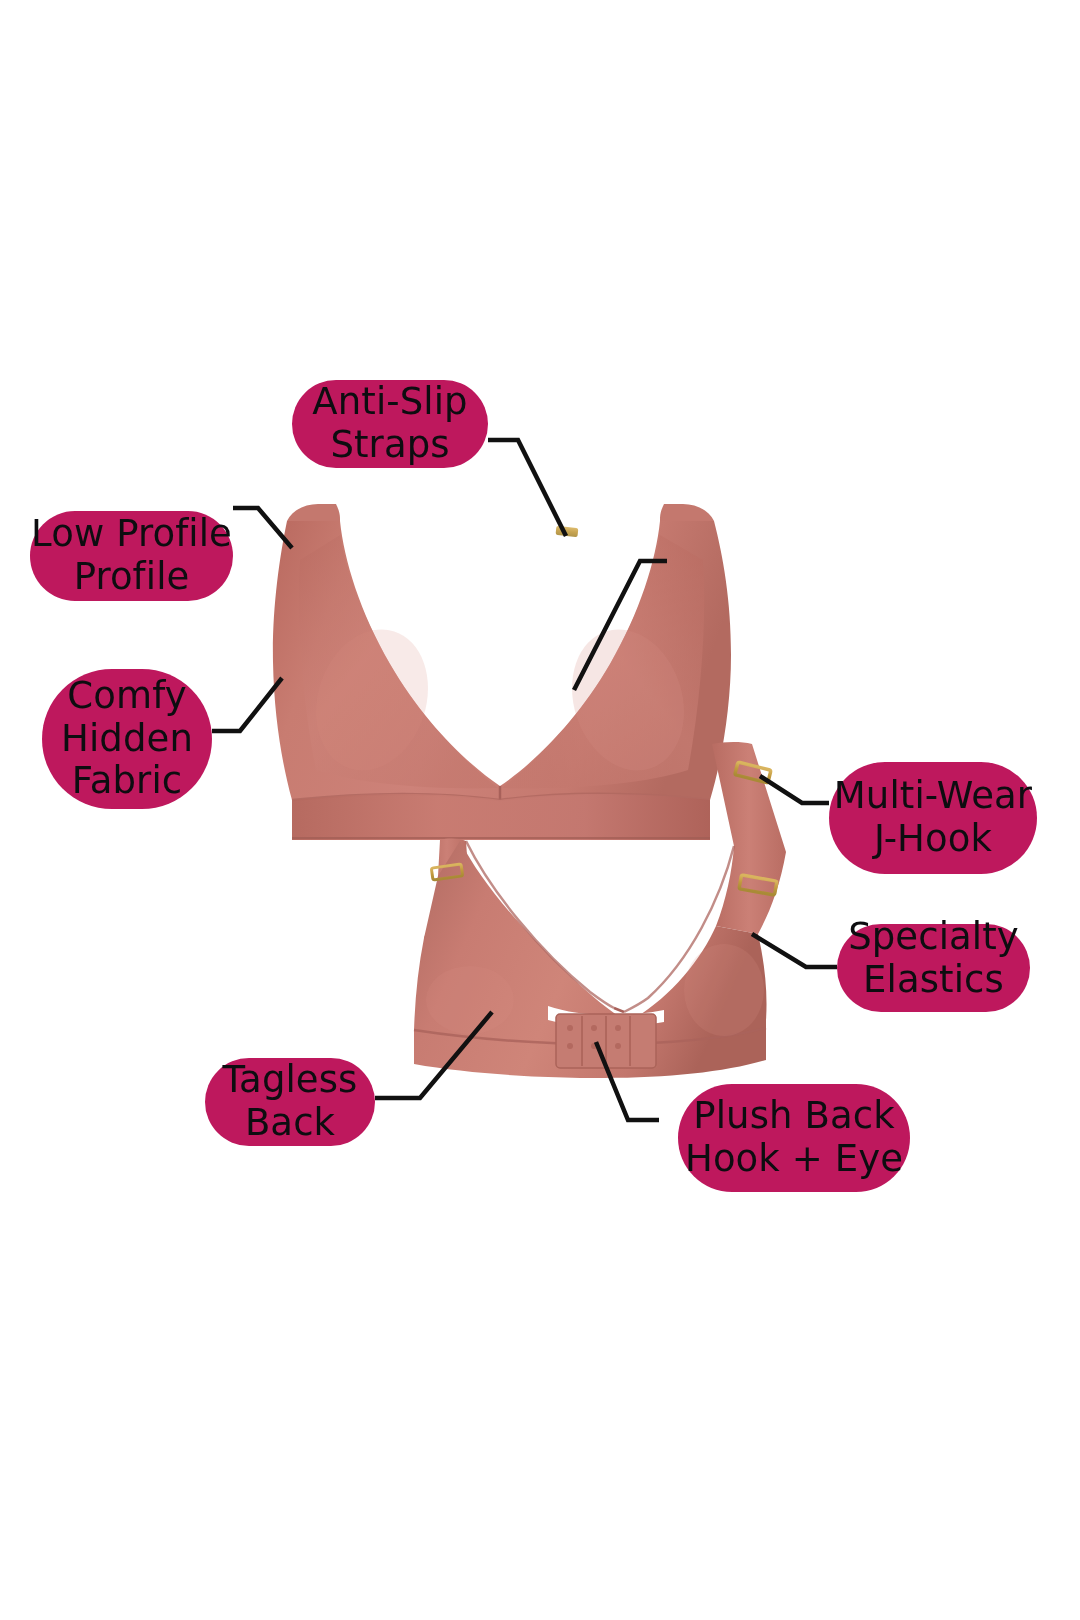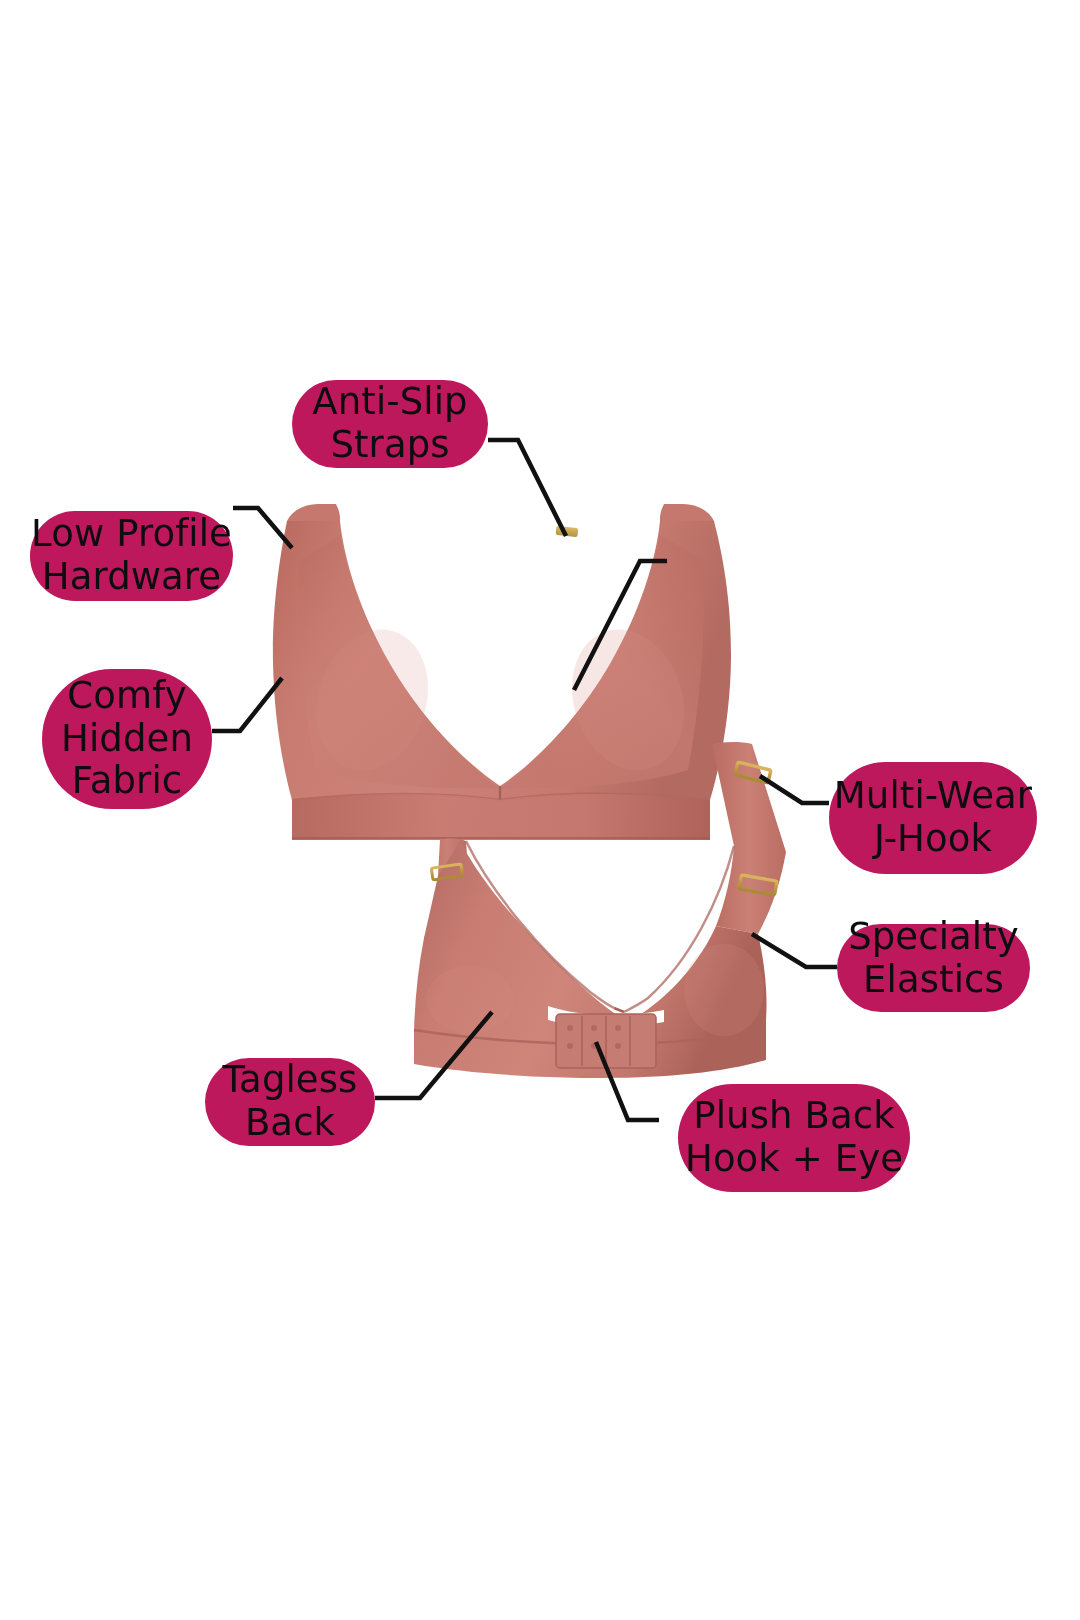--- a/index.html
+++ b/index.html
@@ -220,21 +220,21 @@
       <path d="M837 967 L 806 967 L 752 934"></path>
 
       <path d="M375 1098 L 420 1098 L 492 1012"></path>
 
       <path d="M659 1120 L 628 1120 L 596 1042"></path>
     </g>
   </svg>
 
   <div class="callout" style="left:30px; top:463px; width:203px; height:90px;margin-top:48px;">
     <span class="ln">Low Profile</span>
-    <span class="ln">Hardware</span>
+    <span class="ln">Profile</span>
   </div>
 
   <div class="callout" style="left:292px; top:380px; width:196px; height:88px;">
     <span class="ln">Anti-Slip</span>
     <span class="ln">Straps</span>
   </div>
 
 
   <div class="callout" style="left:42px; top:669px; width:170px; height:140px;">
     <span class="ln">Comfy</span>

